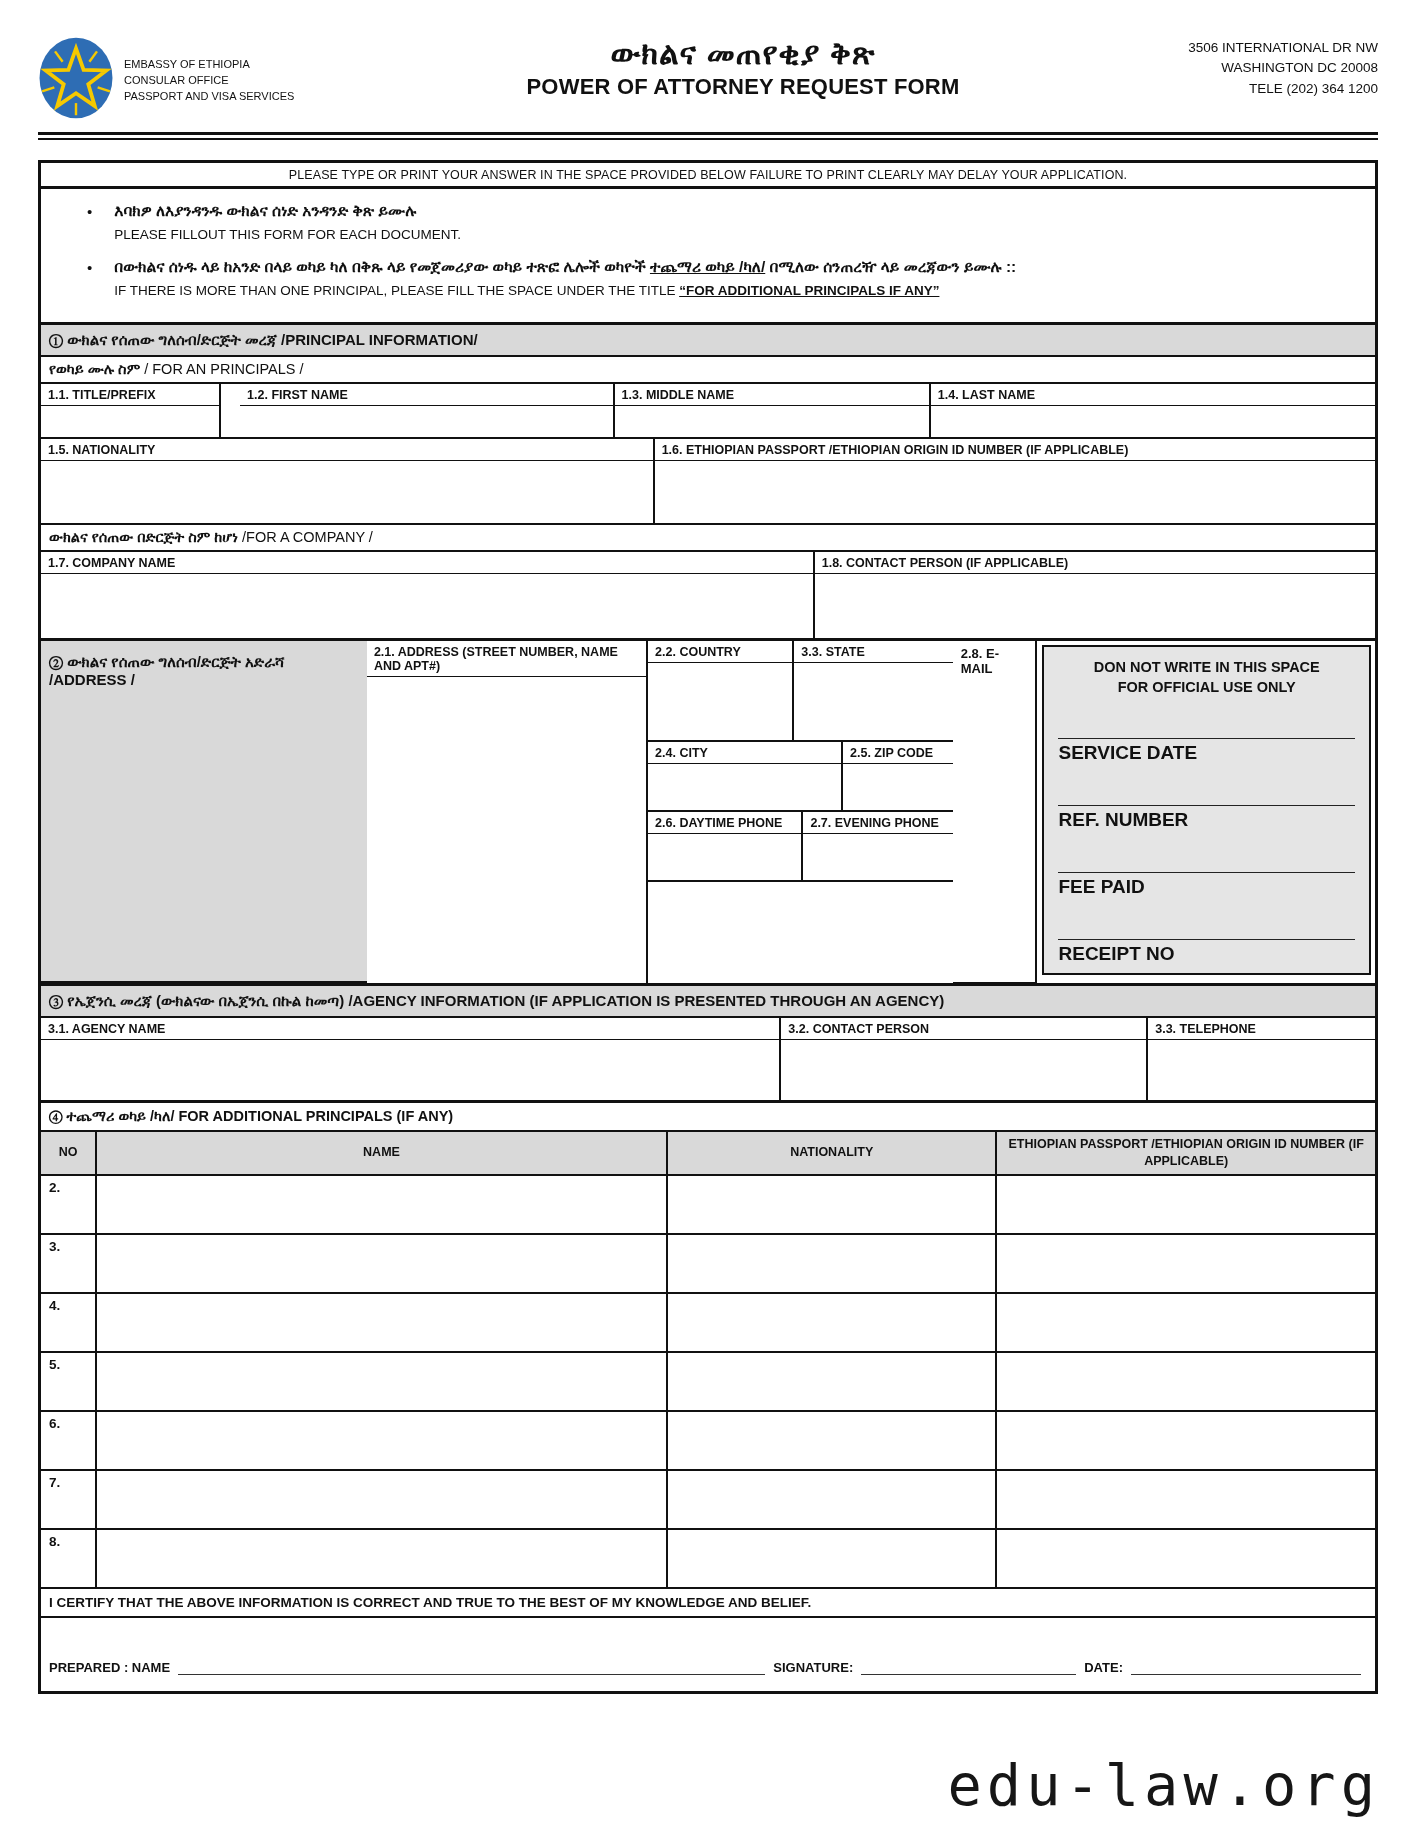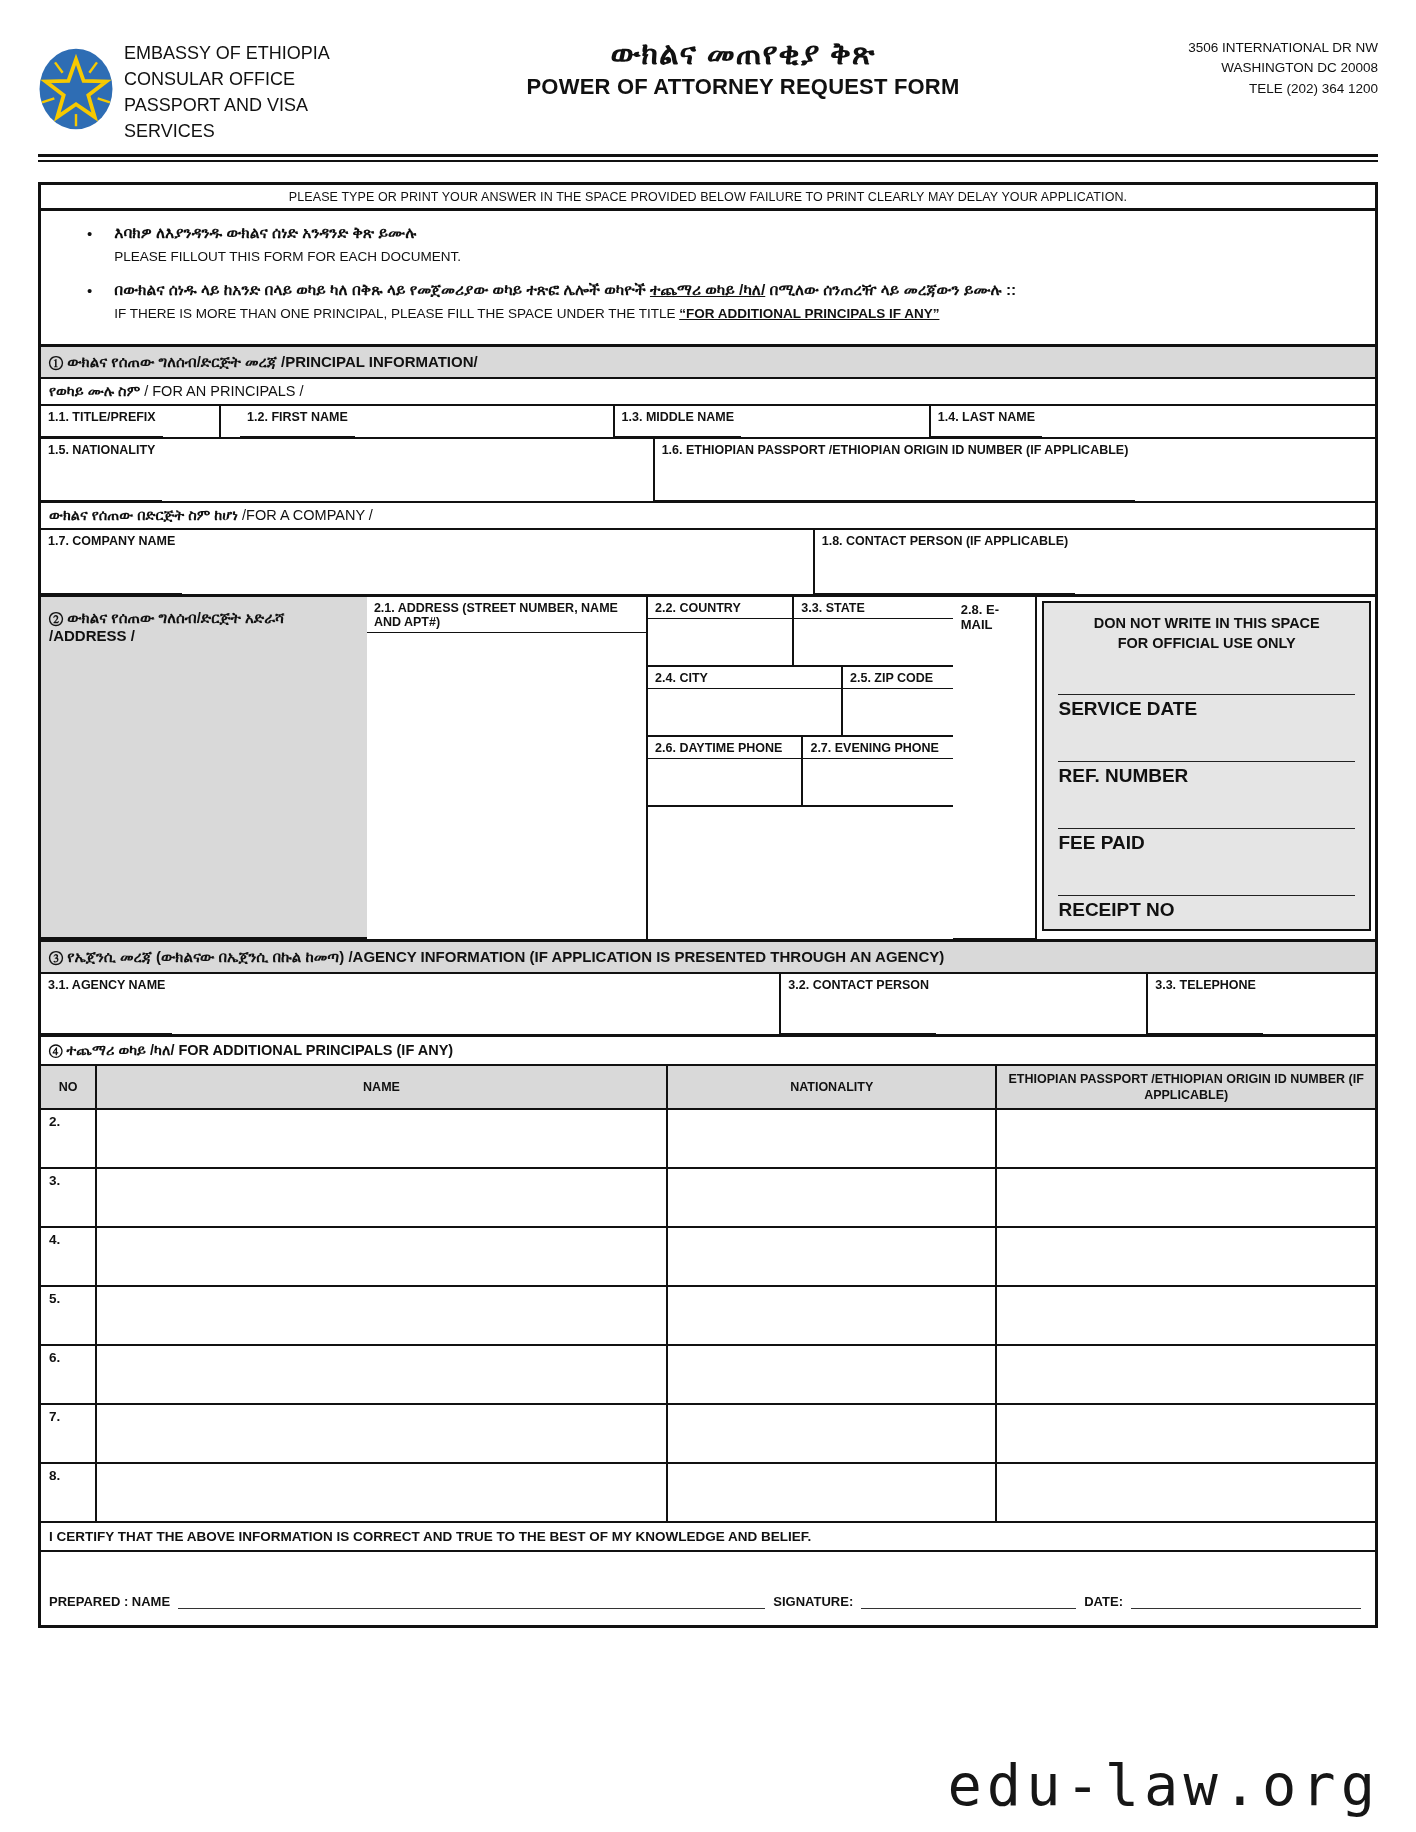--- a/index.html
+++ b/index.html
@@ -4,21 +4,21 @@
 <style>
   * { box-sizing: border-box; margin: 0; padding: 0; }
   html,body { width:1416px; height:1832px; background:#fff; overflow:hidden;
     font-family:"Liberation Sans", sans-serif; color:#111; }
   .page { width:1416px; height:1832px; padding:34px 38px 0 38px; position:relative; }
 
   
   .hdr { display:flex; align-items:flex-start; width:100%; }
   .hdr-left { display:flex; gap:10px; width:340px; align-items:center; }
   .logo { width:76px; height:88px; flex:0 0 auto; }
-  .org { font-size:18px; line-height:1.45; padding-top:6px; }
+  .org { font-size:11px; line-height:1.45; padding-top:6px; }
   .hdr-center { flex:1; text-align:center; padding-top:2px; }
   .title-am { font-size:31px; font-weight:bold; letter-spacing:1px; }
   .title-en { font-size:22px; font-weight:bold; margin-top:2px; letter-spacing:.2px; }
   .hdr-right { width:270px; text-align:right; font-size:13.5px; line-height:1.5; padding-top:4px; }
   .rule { margin-top:10px; border-top:3.5px solid #111; height:8px; border-bottom:2px solid #111; }
 
   
   .form { margin-top:20px; border:3px solid #111; width:100%; }
   .notice { border-bottom:3.5px solid #111; text-align:center; font-size:12.5px;
     padding:5px 4px 4px 4px; letter-spacing:.1px; }
@@ -30,21 +30,21 @@
   .am { font-size:15.5px; font-weight:600; line-height:1.55; }
   .en-sub { font-size:13.5px; margin:2px 0 10px 0; line-height:1.5; }
   .bold-ul { font-weight:bold; text-decoration:underline; }
 
   
   .sec-hdr { background:#d9d9d9; border-bottom:2px solid #111; font-weight:bold;
     font-size:15px; padding:6px 8px; }
   .sub-hdr { border-bottom:2px solid #111; font-size:14.5px; padding:4px 8px; font-weight:bold; }
   .sub-hdr .lite { font-weight:normal; }
   .frow { display:flex; border-bottom:2px solid #111; }
-  .fcell { display:flex; flex-direction:row; border-right:2px solid #111; }
+  .fcell { display:flex; flex-direction:column; border-right:2px solid #111; }
   .fcell:last-child { border-right:none; }
   .flabel { border-bottom:1.5px solid #111; font-weight:bold; font-size:12.5px; padding:4px 7px 3px 7px; }
   .finput { flex:1; background:#fff; }
 
   
   .w11{width:13.5%;} .w12{width:29.5%;padding-left:19px;} .w13{width:23.7%;} .w14{width:33.3%;}
   .w15{width:46%;} .w16{width:54%;}
   .w17{width:58%;} .w18{width:42%;}
   .h-a{min-height:31px;} .h-b{min-height:62px;} .h-c{min-height:64px;}
 
@@ -54,21 +54,21 @@
   .s2right { width:25.3%; background:#fff; padding:4px 4px 8px 5px; }
   .s2hdr { background:#d9d9d9; border-bottom:2px solid #111; font-weight:bold; font-size:15px;
     padding:12px 8px; }
   .addr-zone { display:flex; }
   .addr-left { width:48%; border-right:2px solid #111; display:flex; flex-direction:column; }
   .addr-right { width:52%; display:flex; flex-direction:column; }
   .arow { display:flex; border-bottom:2px solid #111; }
   .arow:last-child { border-bottom:2px solid #111; }
   .acell { display:flex; flex-direction:column; border-right:2px solid #111; }
   .acell:last-child { border-right:none; }
-  .aw-country{width:48%;} .aw-state{width:52%;}
+  .aw-country{width:48%;gap:31px;} .aw-state{width:52%;}
   .aw-city{width:64%;} .aw-zip{width:36%;}
   .aw-day{width:51%;} .aw-eve{width:49%;}
   .h-addr{min-height:46px;}
   .email-label { border-bottom:1.5px solid #111; border-top:0; font-weight:bold; font-size:13px; padding:5px 8px; }
   .email-input { min-height:46px; }
 
   
   .official { border:2.5px solid #111; background:#e5e5e5; height:100%; min-height:330px;
     padding:10px 14px 8px 14px; display:flex; flex-direction:column; justify-content:space-between; }
   .ofl-title { text-align:center; font-weight:bold; font-size:14.5px; line-height:1.4; }

